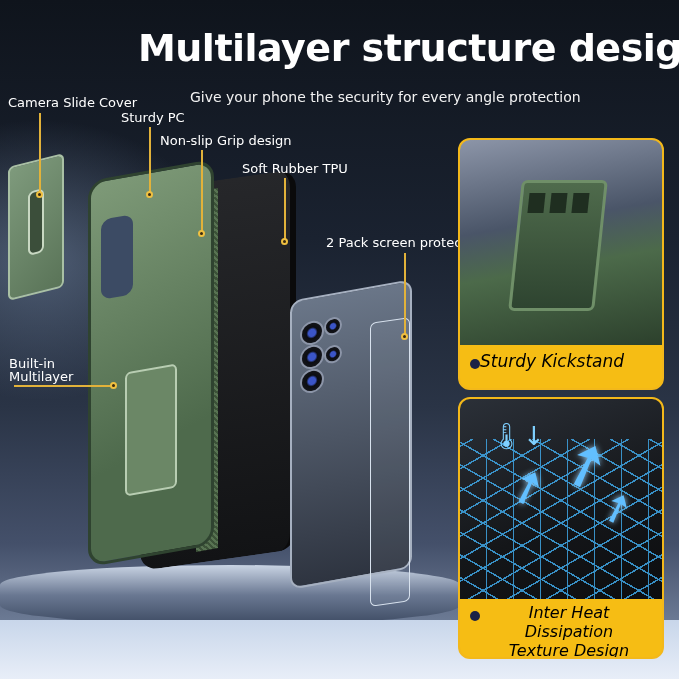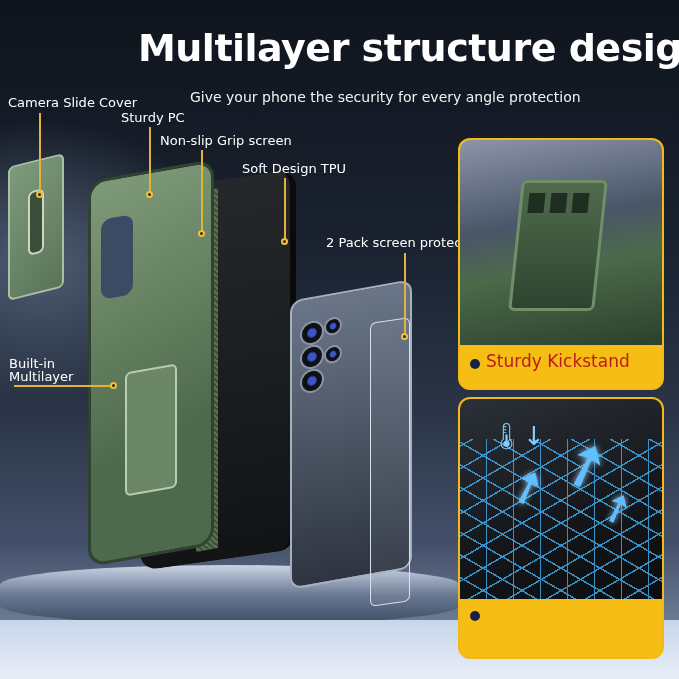--- a/index.html
+++ b/index.html
@@ -24,21 +24,21 @@
   .tpu{position:absolute;left:140px;top:180px;width:150px;height:380px;background:linear-gradient(180deg,#26272a,#121315);border-radius:18px;transform:skewY(-8deg);border-right:6px solid #0a0a0b;}
   .phone{position:absolute;left:290px;top:290px;width:118px;height:285px;background:linear-gradient(180deg,#6a7688,#2e3440);border:2px solid #a6b0c0;border-radius:12px;transform:skewY(-10deg);}
   .lens{position:absolute;width:20px;height:20px;border-radius:50%;background:radial-gradient(circle,#3b55c8 0 25%,#0c0d12 40%,#1a1b20 100%);border:2px solid #8c95a8;}
   .protector{position:absolute;left:370px;top:320px;width:38px;height:282px;border:1.5px solid #d8e2ee;border-radius:6px;transform:skewY(-8deg);background:rgba(200,215,235,0.08);}
   .pedestal{position:absolute;left:0;top:565px;width:460px;height:60px;background:linear-gradient(180deg,#c9d4e4,#6a7892 50%,#3d4a62);border-radius:50%/20px;}
   .snow{position:absolute;left:0;top:620px;width:679px;height:59px;background:linear-gradient(180deg,#c8d6ea,#e8eef8);}
 
   
   .card{position:absolute;left:458px;width:202px;border:2px solid #f3b81a;border-radius:12px;overflow:hidden;background:#f6bd14;}
   .card .img{position:relative;width:100%;}
-  .card .cap{color:#b91c1c;font-size:17px;display:flex;align-items:flex-start;gap:6px;padding:6px 8px 0 10px;}
+  .card .cap{color:#000000;font-size:17px;display:flex;align-items:flex-start;padding:6px 8px 0 10px;font-style:italic;}
   .card .bullet{width:10px;height:10px;border-radius:50%;background:#1c2246;margin-top:8px;flex:0 0 auto;}
   .card1{top:138px;height:248px;}
   .card1 .img{height:205px;background:linear-gradient(170deg,#8c95a8,#4a5568 40%,#4c6a4a 60%,#2c402c);}
   .stand{position:absolute;left:55px;top:40px;width:80px;height:125px;background:linear-gradient(180deg,#4f6b4c,#2e4430);border:3px solid #6f8f68;border-radius:6px;transform:skewX(-6deg);}
   .stand .win{position:absolute;top:10px;width:16px;height:20px;background:#1f2e20;}
   .card2{top:397px;height:258px;}
   .card2 .img{height:200px;background:linear-gradient(160deg,#2b3038,#141619 60%,#0c0d0f);}
   .grid{position:absolute;left:0;top:40px;width:202px;height:160px;background:
     repeating-linear-gradient(30deg,transparent 0 18px,#45b9ff 18px 19.5px),
     repeating-linear-gradient(-30deg,transparent 0 18px,#45b9ff 18px 19.5px),
@@ -78,25 +78,25 @@
 <div class="protector"></div>
 
 <div class="label" style="left:8px;top:95px">Camera Slide Cover</div>
 <div class="line" style="left:39px;top:113px;height:80px"></div>
 <div class="dot" style="left:36px;top:191px"></div>
 
 <div class="label" style="left:121px;top:110px">Sturdy PC</div>
 <div class="line" style="left:149px;top:127px;height:66px"></div>
 <div class="dot" style="left:146px;top:191px"></div>
 
-<div class="label" style="left:160px;top:133px">Non-slip Grip screen</div>
+<div class="label" style="left:160px;top:133px">Non-slip Grip design</div>
 <div class="line" style="left:201px;top:150px;height:82px"></div>
 <div class="dot" style="left:198px;top:230px"></div>
 
-<div class="label" style="left:242px;top:161px">Soft Design TPU</div>
+<div class="label" style="left:242px;top:161px">Soft Rubber TPU</div>
 <div class="line" style="left:284px;top:178px;height:62px"></div>
 <div class="dot" style="left:281px;top:238px"></div>
 
 <div class="label" style="left:326px;top:235px">2 Pack screen protector</div>
 <div class="line" style="left:404px;top:253px;height:82px"></div>
 <div class="dot" style="left:401px;top:333px"></div>
 
 <div class="label" style="left:9px;top:357px;line-height:13px">
   <div>Built-in</div>
   <div>Multilayer</div>
@@ -121,14 +121,16 @@
 <div class="card card2">
   <div class="img">
     <div class="grid"></div>
     <div class="thermo">🌡↓</div>
     <div class="arrow" style="left:48px;top:60px;transform:rotate(-20deg)">➚</div>
     <div class="arrow" style="left:100px;top:30px;font-size:60px;transform:rotate(-20deg)">➚</div>
     <div class="arrow" style="left:140px;top:85px;font-size:40px;transform:rotate(-20deg)">➚</div>
   </div>
   <div class="cap">
     <span class="bullet"></span>
+    <div>Inter Heat Dissipation</div>
+    <div>Texture Design</div>
   </div>
 </div>
 
 </body></html>

